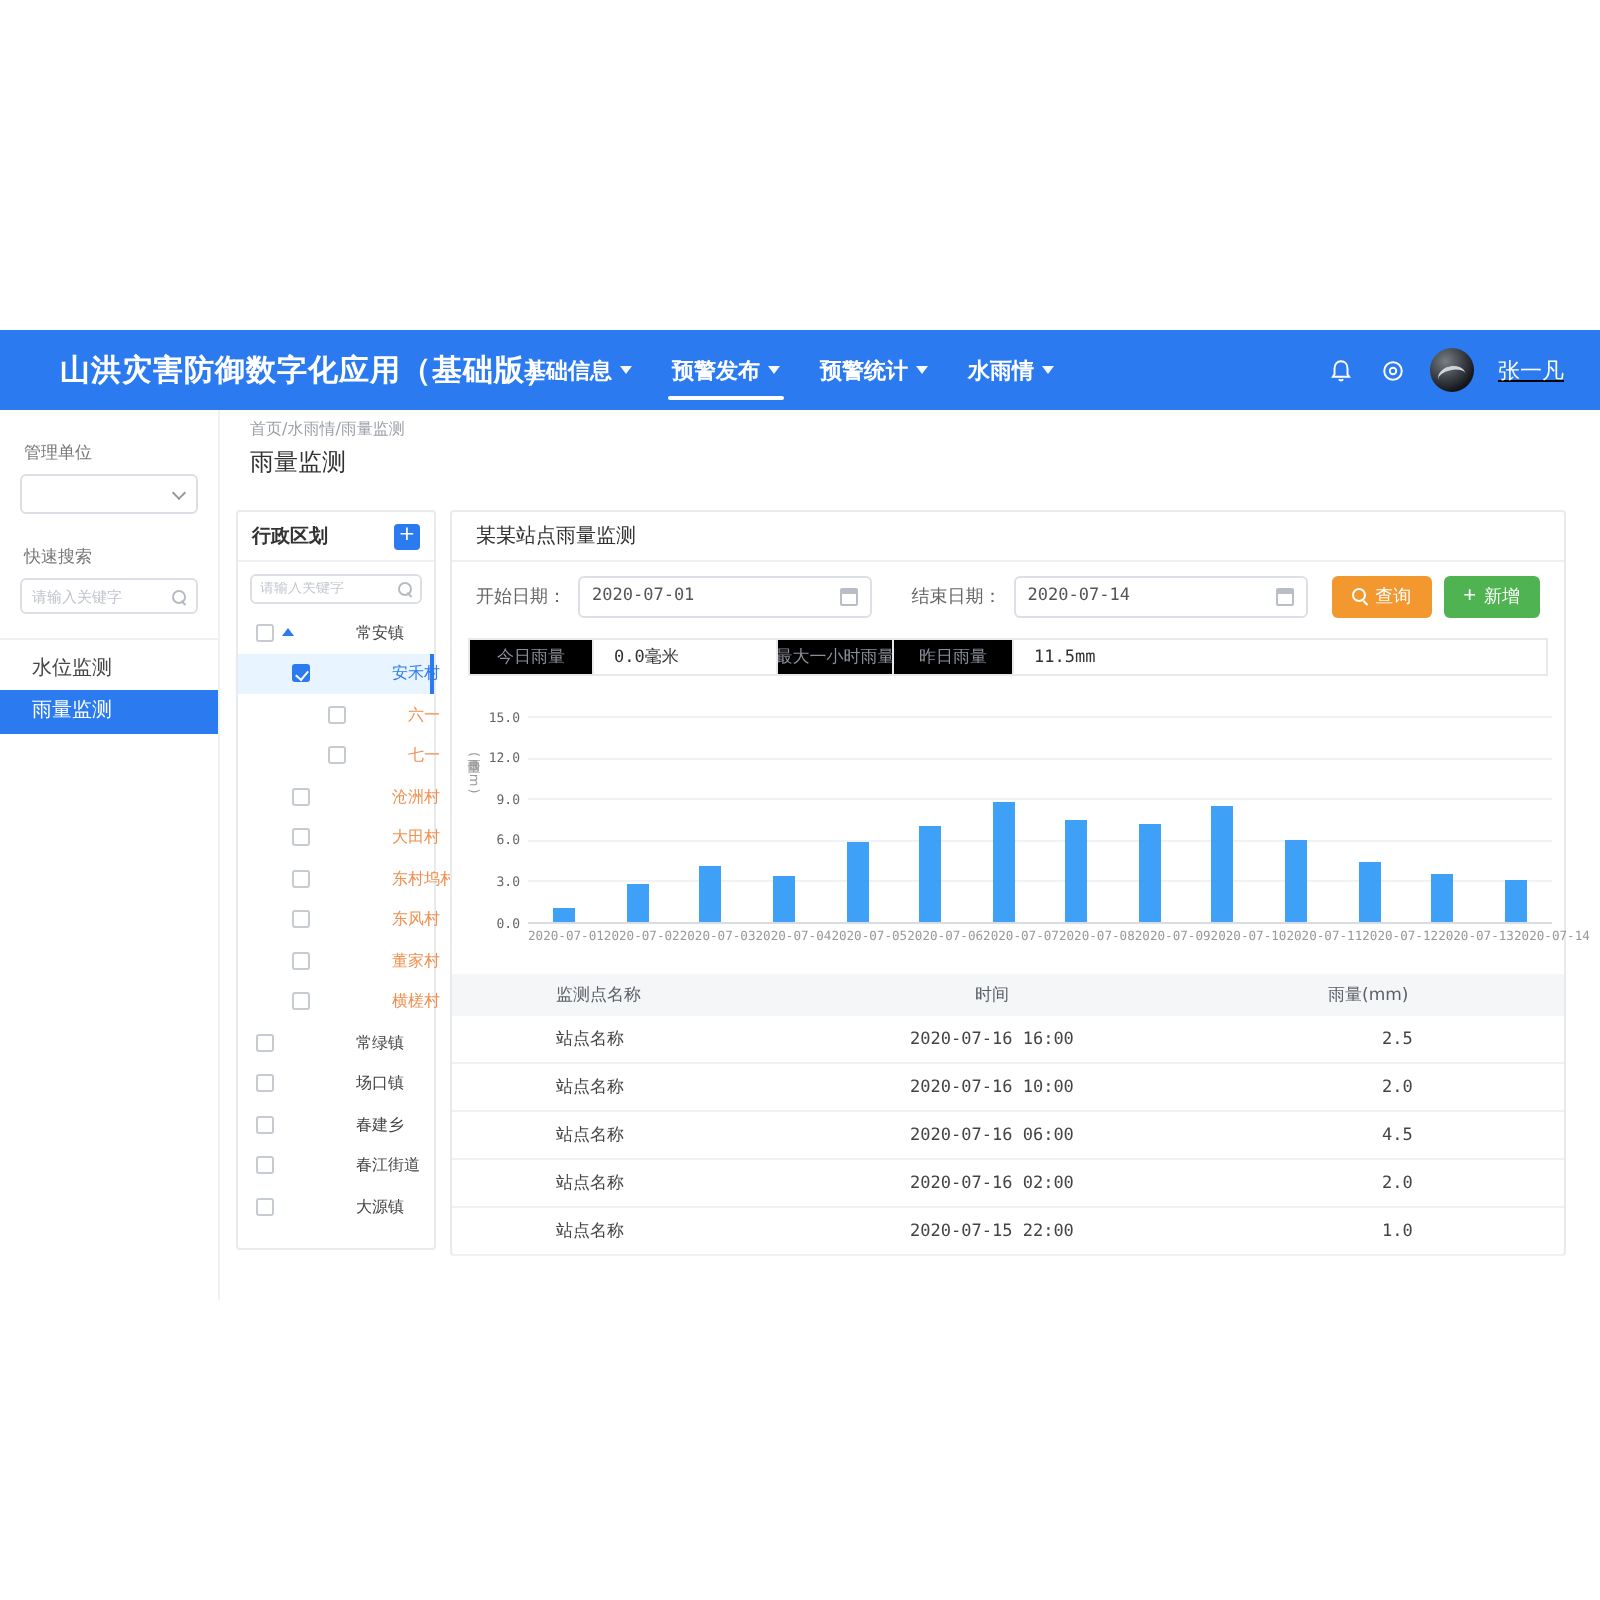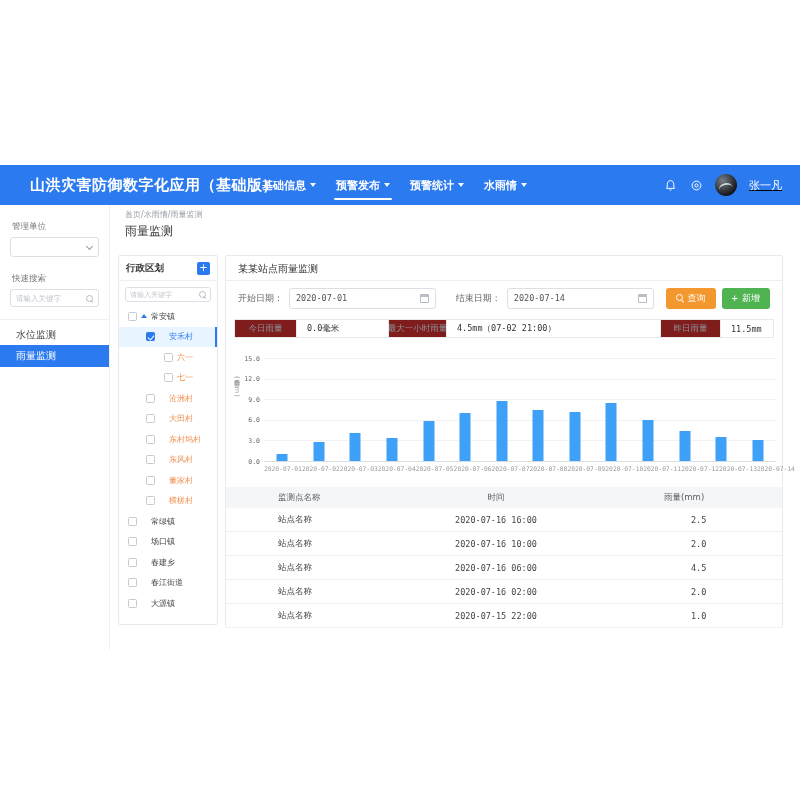--- a/index.html
+++ b/index.html
@@ -54,21 +54,21 @@
   .tree-item.lv2 { padding-left:27px; }
   .tree-item.lv3 { padding-left:45px; }
   .tree-item.selected { background:#e8f4ff; }
   .tree-item.selected::after { content:""; position:absolute; right:0; top:0; bottom:0; width:2px; background:#2b7af0; }
   .cb { width:9px; height:9px; border:1px solid #c6cad1; border-radius:1.5px; background:#fff; flex:0 0 auto; position:relative; }
   .cb.checked { background:#2b7af0; border-color:#2b7af0; }
   .cb.checked::after { content:""; position:absolute; left:2px; top:0.5px; width:3px; height:5px; border-right:1.2px solid #fff; border-bottom:1.2px solid #fff; transform:rotate(40deg); }
   .tcaret { width:0; height:0; flex:0 0 auto; }
   .tcaret.down { border-left:3px solid transparent; border-right:3px solid transparent; border-top:4px solid #707publica6; border-top-color:#70757d; }
   .tcaret.up { border-left:3px solid transparent; border-right:3px solid transparent; border-bottom:4px solid #2b7af0; }
-  .tlabel { font-size:8px; white-space:nowrap; color:#444; }
+  .tlabel { font-size:8px; white-space:nowrap; color:#444;margin-left:27px; }
   .tlabel.orange { color:#f09050; }
   .tlabel.blue { color:#2b7af0; }
 
   
   .main-panel { position:absolute; left:225px; top:255px; width:558px; height:373px; background:#fff; border:1px solid #e8eaec; border-radius:2px; }
   .mp-title { height:25px; line-height:25px; padding-left:12px; font-size:10px; color:#333; border-bottom:1px solid #efefef; }
   .mp-filters { height:34px; display:flex; align-items:center; padding:0 12px; gap:6px; }
   .flabel { font-size:9px; color:#666; white-space:nowrap; }
   .date-input { width:148px; height:21px; border:1px solid #dcdfe6; border-radius:3px; display:flex; align-items:center; justify-content:space-between; padding:0 6px; background:#fff; }
   .date-input input { border:none; outline:none; width:110px; font-size:8.5px; color:#555; background:transparent; font-family:"DejaVu Sans Mono","Liberation Mono",monospace; }
@@ -79,21 +79,21 @@
   .btn-add { background:#4fb351; }
   .mag-w { width:8px; height:8px; position:relative; }
   .mag-w::before { content:""; position:absolute; left:0; top:0; width:5px; height:5px; border:1.2px solid #fff; border-radius:50%; }
   .mag-w::after { content:""; position:absolute; left:6px; top:6px; width:3px; height:1.2px; background:#fff; transform:rotate(45deg); transform-origin:0 0; }
   .plus { font-size:11px; line-height:9px; }
 
   
   .mp-stats { margin:4px 8px 0 8px; height:19px; display:flex; border:1px solid #e9e9e9; }
   .stat-cell { display:flex; align-items:center; border-right:1px solid #e9e9e9; font-size:8.5px; overflow:hidden; white-space:nowrap; }
   .stat-cell:last-child { border-right:none; flex:1; }
-  .stat-label { justify-content:center; color:#8a9099; background:#7f1d1d; }
+  .stat-label { justify-content:center; color:#8a9099; background:#000000; }
   .stat-value { color:#333; padding-left:10px; font-family:"DejaVu Sans Mono","Liberation Mono",monospace; }
 
   
   .chart { position:absolute; left:0; top:90px; width:558px; height:138px; }
   .ylab { position:absolute; left:6px; top:28px; writing-mode:vertical-rl; font-size:6.5px; color:#999; letter-spacing:1px; }
   .plot { position:absolute; left:38px; top:12px; width:512px; height:103px; }
   .gridline { position:absolute; left:0; right:0; height:1px; background:#f1f2f4; }
   .gridline.zero { background:#d9dce0; }
   .ytick { position:absolute; right:516px; width:40px; text-align:right; font-size:6.5px; color:#666; font-family:"DejaVu Sans Mono","Liberation Mono",monospace; }
   .bars { position:absolute; left:0; top:0; width:100%; height:100%; display:flex; }
@@ -284,21 +284,20 @@
       <button class="btn btn-add">
         <span class="plus">+</span>
         <span>新增</span>
       </button>
     </div>
 
     <div class="mp-stats" id="stats">
         <div class="stat-cell stat-label" style="width: 62px;">今日雨量</div>
         <div class="stat-cell stat-value" style="width: 92px;">0.0毫米</div>
         <div class="stat-cell stat-label" style="width: 58px;">最大一小时雨量</div>
-        <div class="stat-cell stat-value" style="width: 214px;">4.5mm（07-02 21:00）</div>
         <div class="stat-cell stat-label" style="width: 60px;">昨日雨量</div>
         <div class="stat-cell stat-value">11.5mm</div>
       </div>
 
     <div class="chart">
       <div class="ylab">雨量(mm)</div>
       <div class="plot" id="plot">
           <div class="gridline zero" style="top: 103px;"></div>
           <div class="ytick" style="top: 99.5px;">0.0</div>
           <div class="gridline" style="top: 82.4px;"></div>

